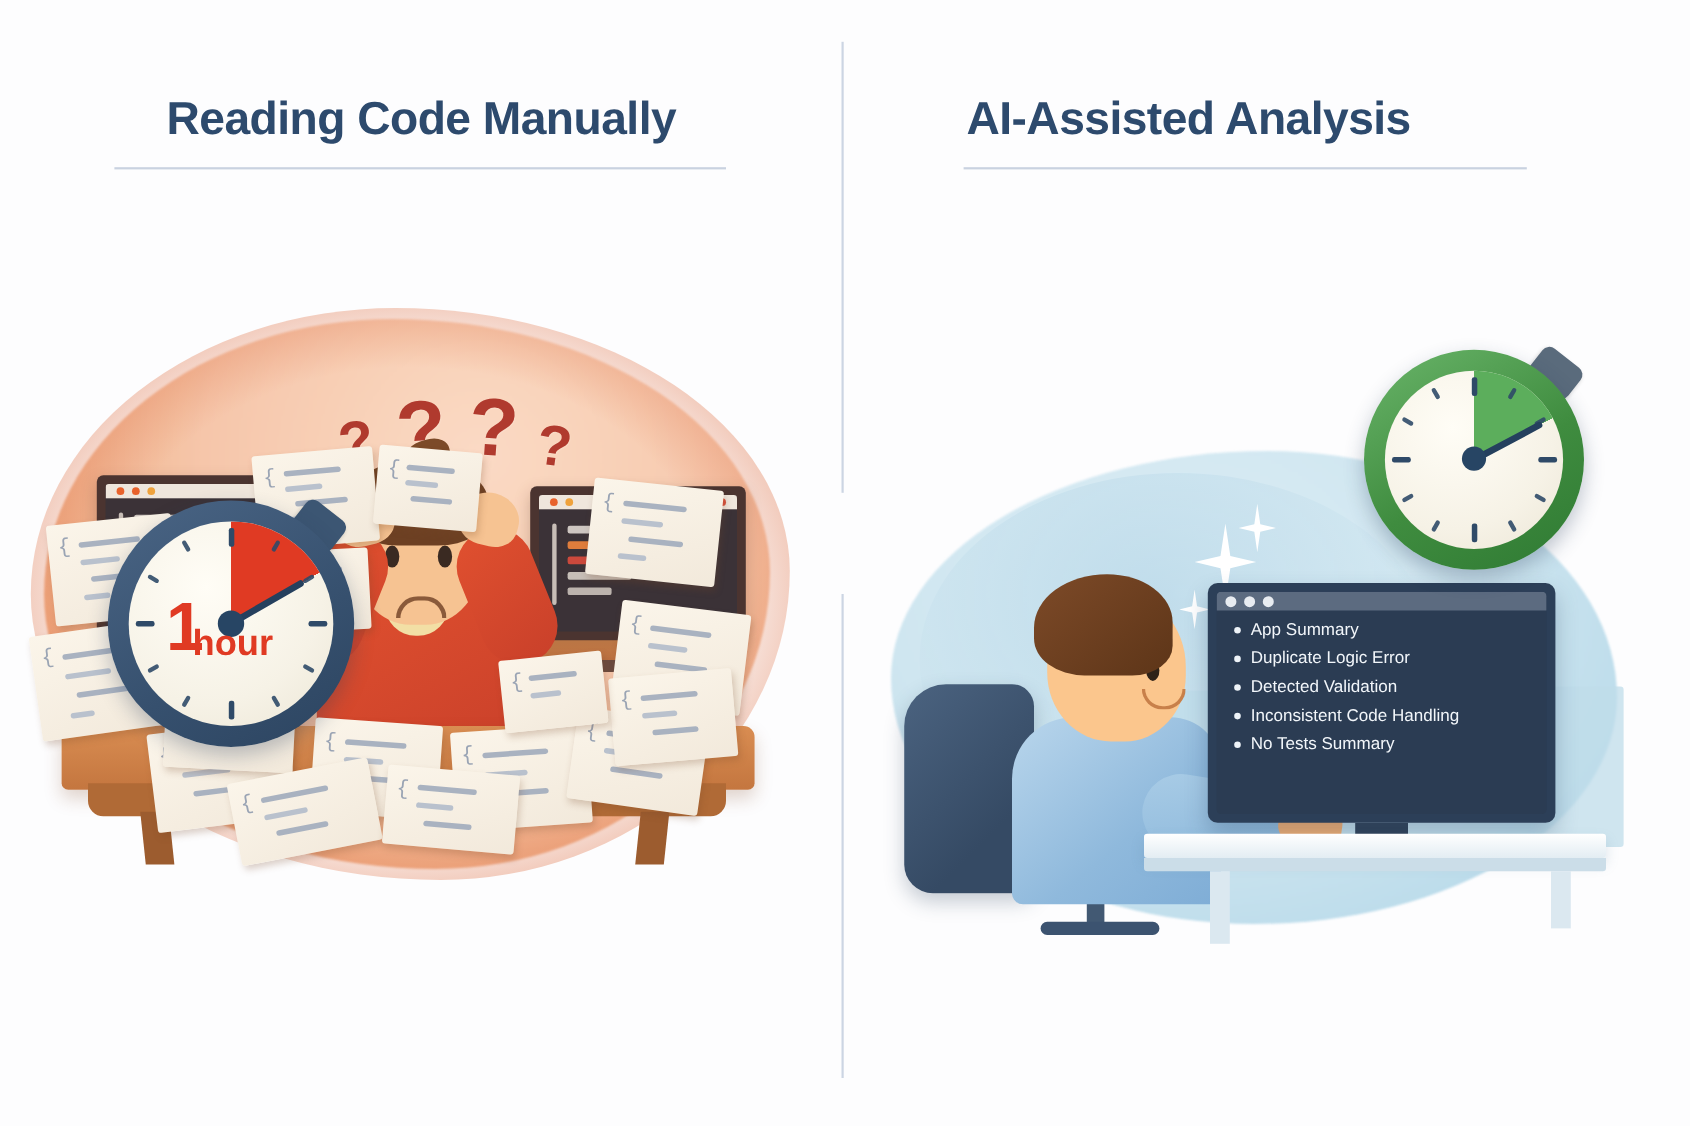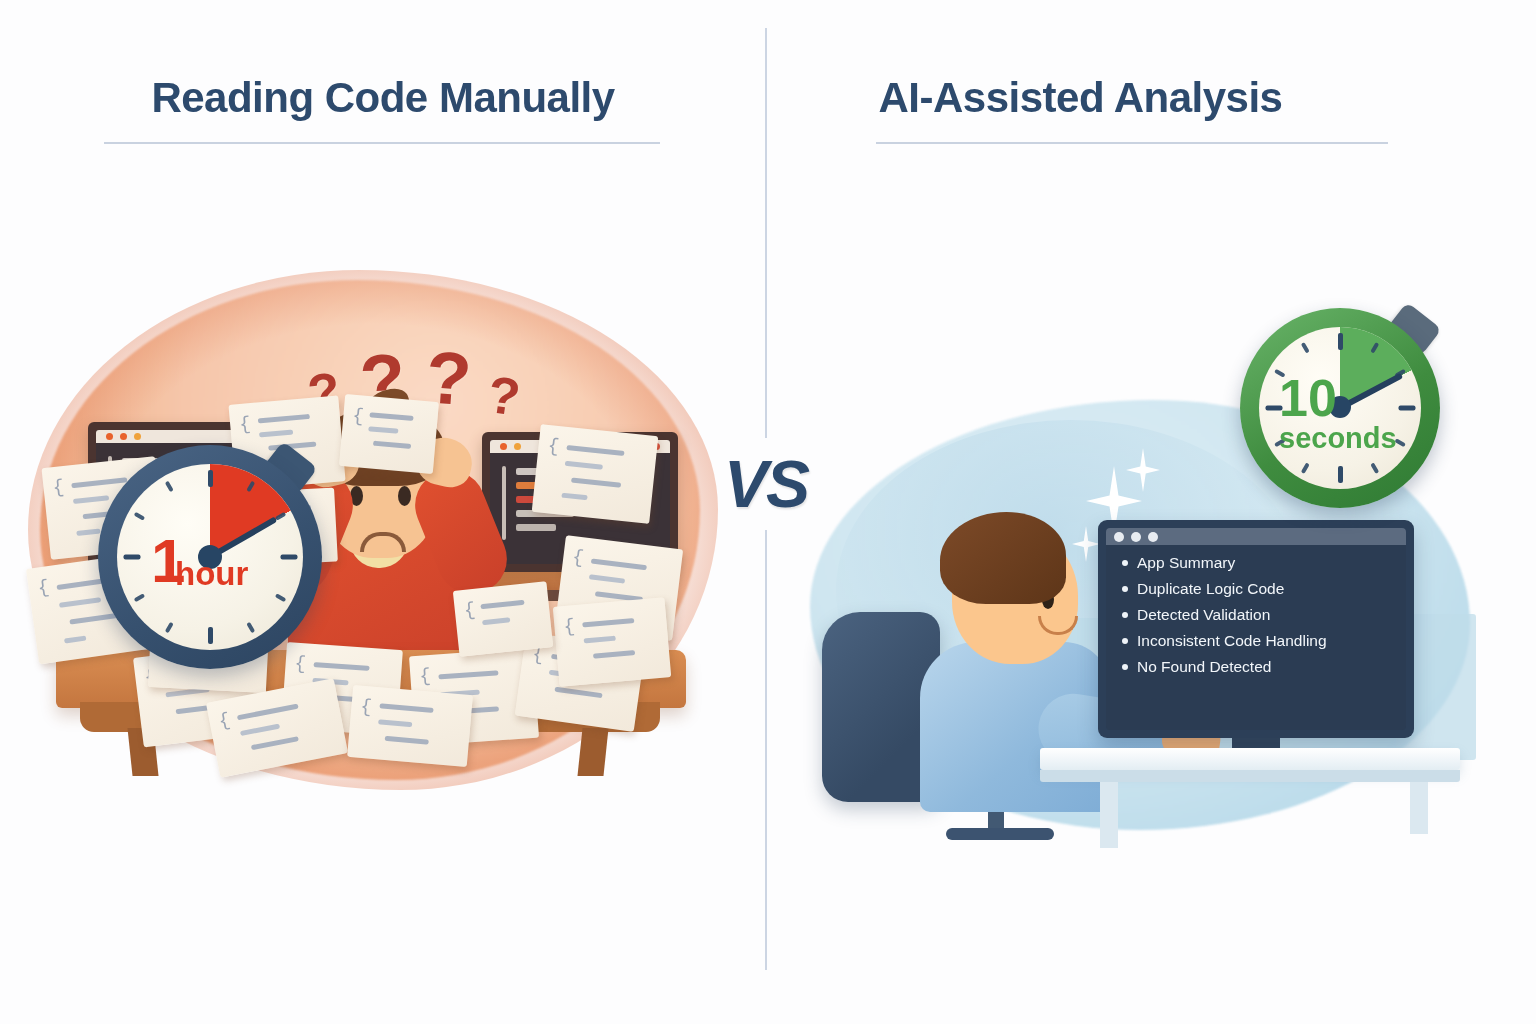--- a/index.html
+++ b/index.html
@@ -3,21 +3,21 @@
 <meta charset="utf-8">
 <style>
   html,body{margin:0;padding:0;}
   body{
     width:1536px;height:1024px;
     background:#fdfdfe;
     font-family:"Liberation Sans", sans-serif;
     overflow:hidden;
     position:relative;
   }
-  .canvas{position:absolute;inset:0;}
+  .canvas{position:absolute;inset:0;margin-top:10px;}
 
   
   .panel-title{
     position:absolute;
     text-align:center;
     font-weight:bold;
     font-size:42px;
     letter-spacing:-0.5px;
     color:#2d4a6d;
     font-family:"Liberation Sans", sans-serif;
@@ -294,21 +294,20 @@
 <div class="canvas">
 
   <div class="panel-title" id="title-left">Reading Code Manually</div>
   <div class="title-rule" id="rule-left"></div>
 
   <div class="panel-title" id="title-right">AI-Assisted Analysis</div>
   <div class="title-rule" id="rule-right"></div>
 
   <div class="divider" id="divider-top"></div>
   <div class="divider" id="divider-bottom"></div>
-  <div class="vs-badge">VS</div>
 
   <div class="scene" id="scene-left">
     <div class="blob-left"></div>
     <div class="blob-left-edge"></div>
 
     <div class="shelf-left"></div>
 
     <div class="mon mon-bezel" style="left:68px;top:172px;width:220px;height:152px;">
       <div class="mon-screen" style="left:8px;top:8px;right:8px;bottom:8px;">
         <div class="mon-topbar"></div>
@@ -544,33 +543,33 @@
           <div class="tb-dot" style="left:25px;"></div>
           <div class="tb-dot" style="left:42px;"></div>
         </div>
         <div class="bullets">
           <div class="blt">
             <span class="dotb"></span>
             <span>App Summary</span>
           </div>
           <div class="blt">
             <span class="dotb"></span>
-            <span>Duplicate Logic Code</span>
+            <span>Duplicate Logic Error</span>
           </div>
           <div class="blt">
             <span class="dotb"></span>
             <span>Detected Validation</span>
           </div>
           <div class="blt">
             <span class="dotb"></span>
             <span>Inconsistent Code Handling</span>
           </div>
           <div class="blt">
             <span class="dotb"></span>
-            <span>No Found Detected</span>
+            <span>No Tests Summary</span>
           </div>
         </div>
       </div>
     </div>
     <div class="mon-neck"></div>
     <div class="mon-foot"></div>
     <div class="keyboard"></div>
 
     <div class="desk-right"></div>
     <div class="desk-right-edge"></div>
@@ -592,20 +591,16 @@
           <div class="tick small" style="transform-origin: 50% 75px; transform: rotate(150deg);"></div>
           <div class="tick" style="transform-origin: 50% 75px; transform: rotate(180deg);"></div>
           <div class="tick small" style="transform-origin: 50% 75px; transform: rotate(210deg);"></div>
           <div class="tick small" style="transform-origin: 50% 75px; transform: rotate(240deg);"></div>
           <div class="tick" style="transform-origin: 50% 75px; transform: rotate(270deg);"></div>
           <div class="tick small" style="transform-origin: 50% 75px; transform: rotate(300deg);"></div>
           <div class="tick small" style="transform-origin: 50% 75px; transform: rotate(330deg);"></div>
         </div>
       <div class="sw-hand" style="left:81px;top:78px;width:70px;transform:rotate(-28deg);"></div>
       <div class="sw-pin" style="left:70px;top:69px;width:22px;height:22px;"></div>
-      <div class="sw-val" style="left:20px;top:48px;color:#4ca54c;">
-        <span class="sw-big" style="font-size:52px;">10</span>
-        <span class="sw-small" style="font-size:29px;margin-top:2px;">seconds</span>
-      </div>
     </div>
   </div>
 
 </div>
 
 </body></html>

